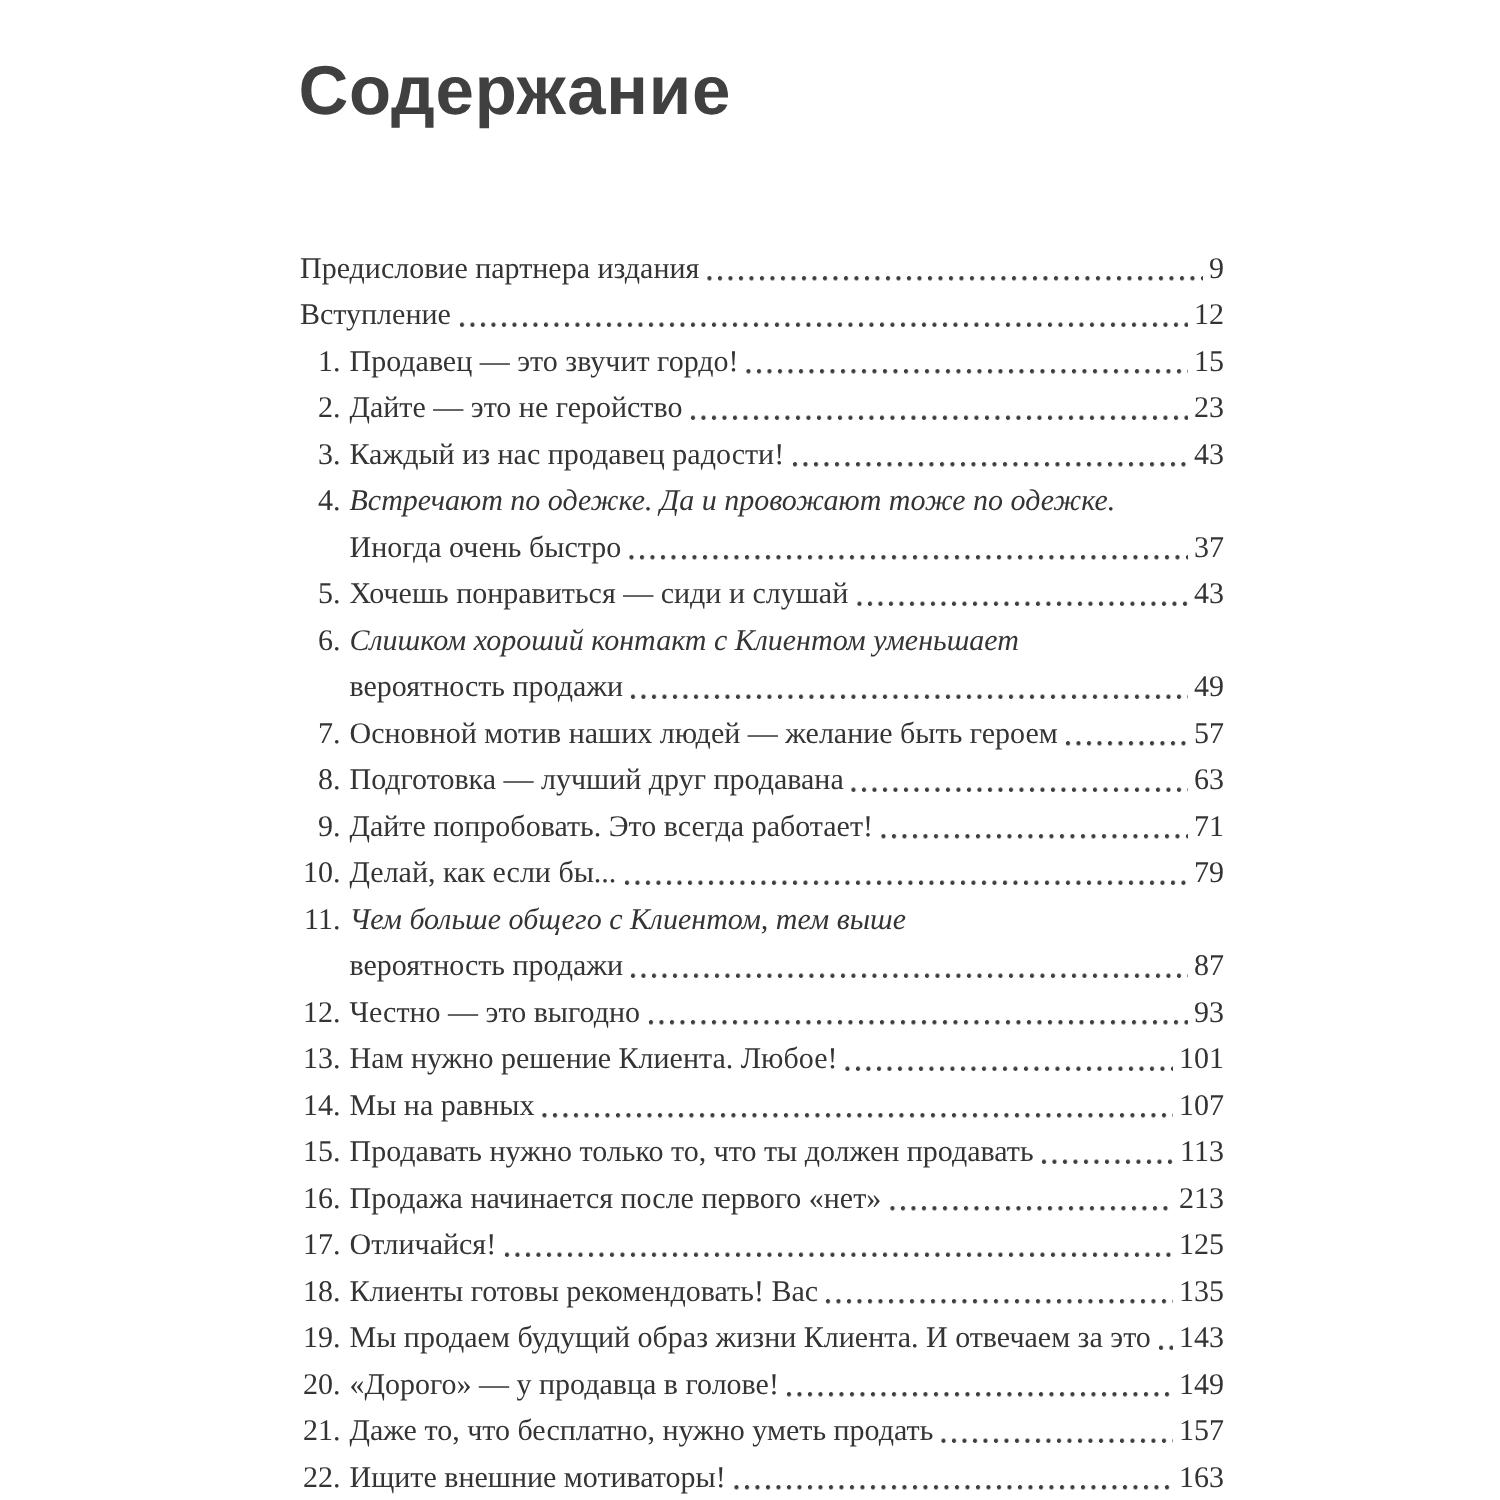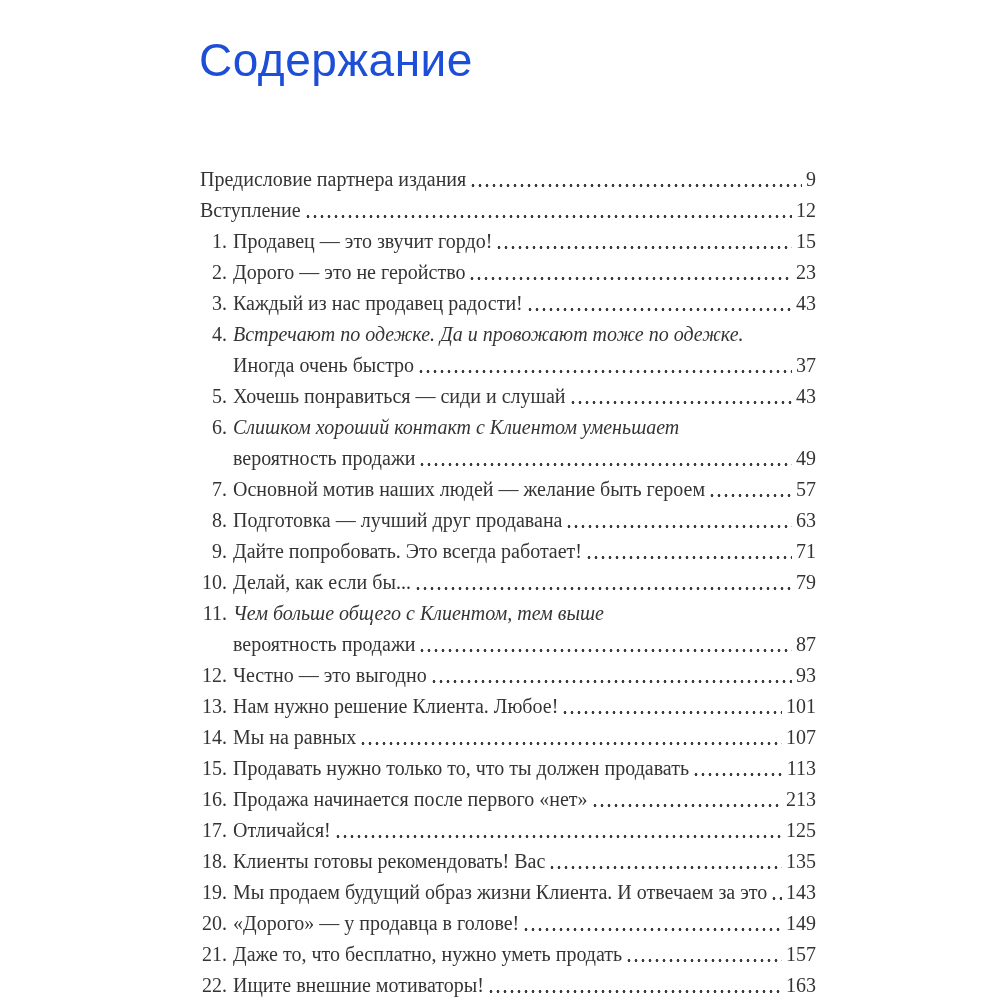--- a/index.html
+++ b/index.html
@@ -15,24 +15,24 @@
     overflow: hidden;
     font-family: "Liberation Serif", serif;
     color: #343434;
   }
   .title {
     position: absolute;
     left: 199px;
     top: 34px;
     margin: 0;
     font-family: "Liberation Sans", sans-serif;
-    font-weight: 400;
+    font-weight: 700;
     font-size: 46px;
     line-height: 1.15;
-    color: #1d4ed8;
+    color: #404040;
     letter-spacing: 0.5px;
     text-align: right;
   }
   .toc {
     position: absolute;
     left: 200px;
     top: 164px;
     width: 616px;
     font-size: 20px;
     line-height: 31px;
@@ -99,21 +99,21 @@
             <span class="leader"></span>
             <span class="pg">15</span>
           </div>
         </div>
   </div>
 
   <div class="entry">
     <span class="num">2.</span>
     <div class="content">
           <div class="lastline">
-            <span class="ttext">Дорого — это не геройство</span>
+            <span class="ttext">Дайте — это не геройство</span>
             <span class="leader"></span>
             <span class="pg">23</span>
           </div>
         </div>
   </div>
 
   <div class="entry">
     <span class="num">3.</span>
     <div class="content">
           <div class="lastline">

